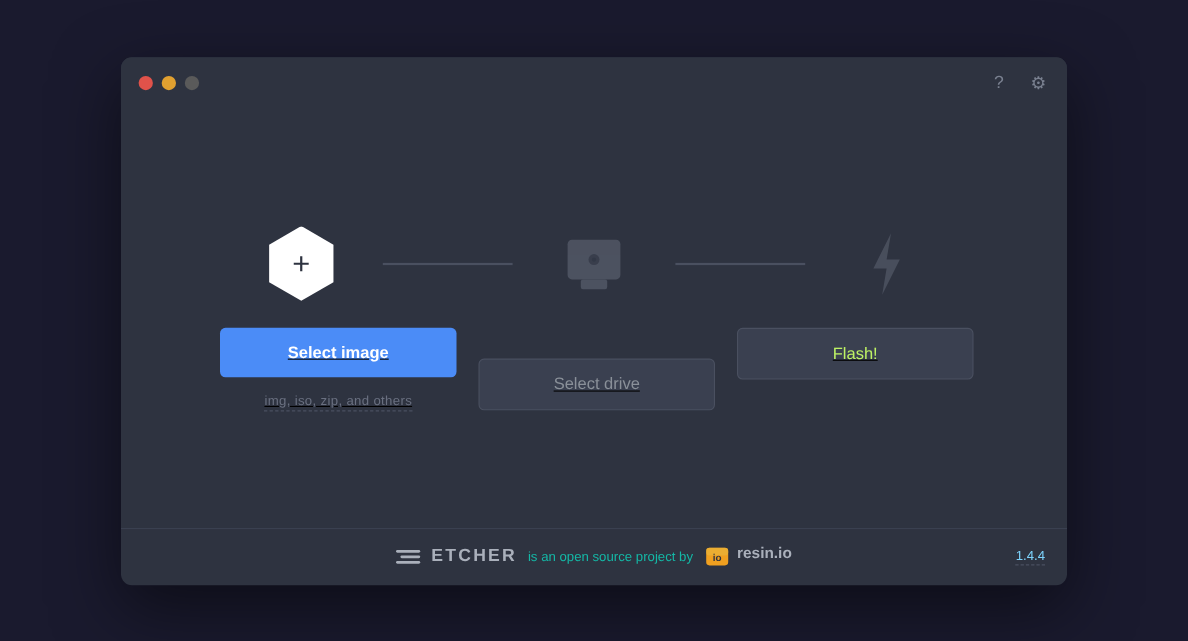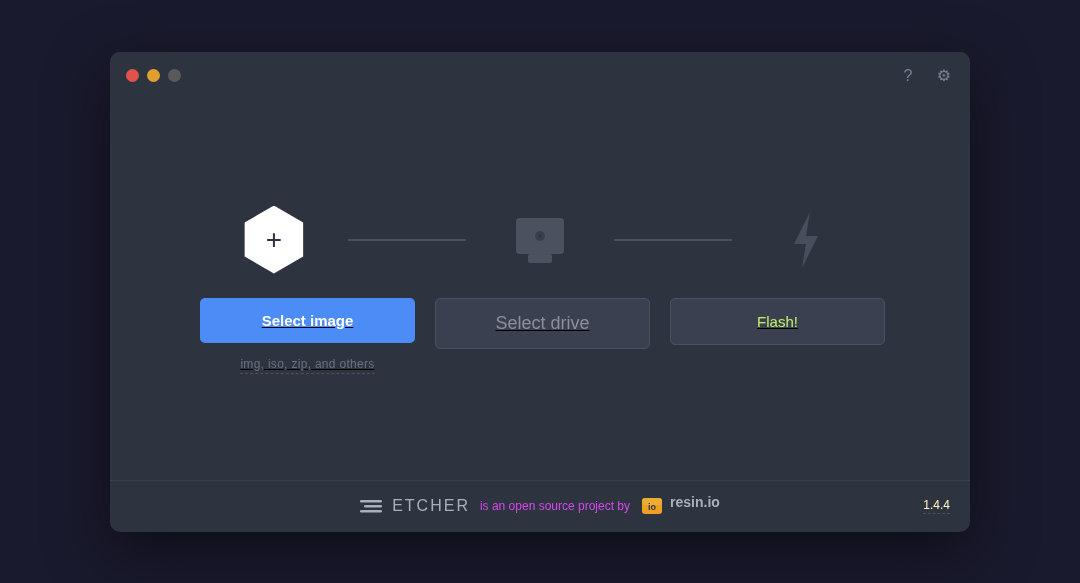--- a/index.html
+++ b/index.html
@@ -113,25 +113,26 @@
       width: 215px;
       text-align: center;
     }
 
     .btn-select-drive {
       background: #3a4050;
       color: #8a9099;
       border: 1px solid #4a5060;
       border-radius: 5px;
       padding: 14px 16px;
-      font-size: 18px;
+      font-size: 15px;
       font-weight: 500;
       cursor: pointer;
       width: 215px;
       text-align: center;
+      margin-top: 28px;
     }
 
     .btn-flash {
       background: #3a4050;
       color: #bef264;
       border: 1px solid #4a5060;
       border-radius: 5px;
       padding: 14px 28px;
       font-size: 15px;
       font-weight: 500;
@@ -167,47 +168,47 @@
     }
 
     .etcher-logo {
       display: flex;
       align-items: center;
       gap: 4px;
     }
 
     .etcher-text {
       font-size: 16px;
-      font-weight: 400;
+      font-weight: 700;
       color: #aab0bb;
       letter-spacing: 2px;
     }
 
     .footer-separator {
       font-size: 12px;
-      color: #d946ef;
+      color: #14b8a6;
     }
 
     .resin-container {
       display: flex;
       align-items: flex-start;
       gap: 6px;
     }
 
     .resin-text {
       font-size: 14px;
       color: #aab0bb;
       font-weight: 600;
     }
 
     .version-text {
       position: absolute;
       right: 20px;
       font-size: 12px;
-      color: #fef9c3;
+      color: #7dd3fc;
       border-bottom: 1px dashed #4a5060;
       padding-bottom: 1px;
     }
 
     
     .drive-svg-icon {
       opacity: 0.4;
     }
 
     .full-steps-wrapper {

